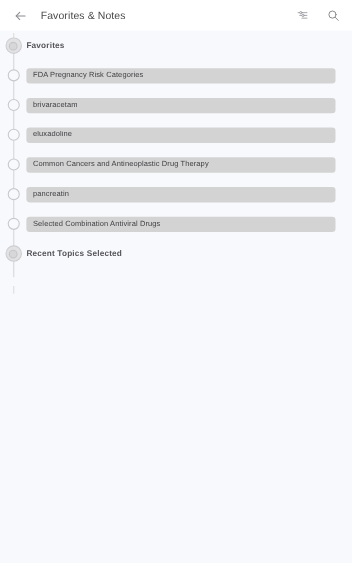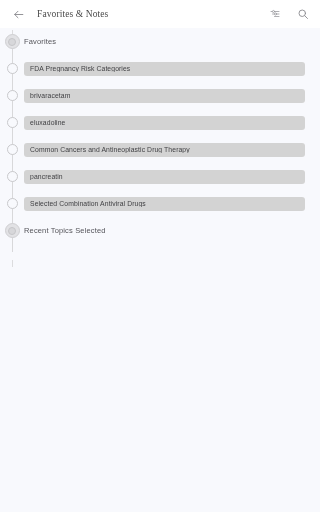--- a/index.html
+++ b/index.html
@@ -36,21 +36,20 @@
     flex: 0 0 auto;
     cursor: pointer;
   }
 
   .appbar-title {
     font-size: 9.5px;
     color: #4a4a4a;
     margin-left: 10px;
     letter-spacing: 0.1px;
     white-space: nowrap;
-    font-family: Liberation Serif, serif;
   }
 
   .appbar-spacer { flex: 1 1 auto; }
 
   .appbar-actions {
     display: flex;
     align-items: center;
     gap: 12px;
     flex: 0 0 auto;
   }
@@ -144,20 +143,21 @@
     background: #d7d7da;
     border: 1px solid #c6c6c9;
   }
 
   .section-label {
     margin-left: 24px;
     font-size: 7.5px;
     color: #55555a;
     letter-spacing: 0.15px;
     white-space: nowrap;
+    font-weight: bold;
   }
 
   .pill {
     margin-left: 24px;
     flex: 1 1 auto;
     margin-right: 15px;
     height: 14px;
     background: #d3d3d3;
     border-radius: 3px;
     display: flex;

